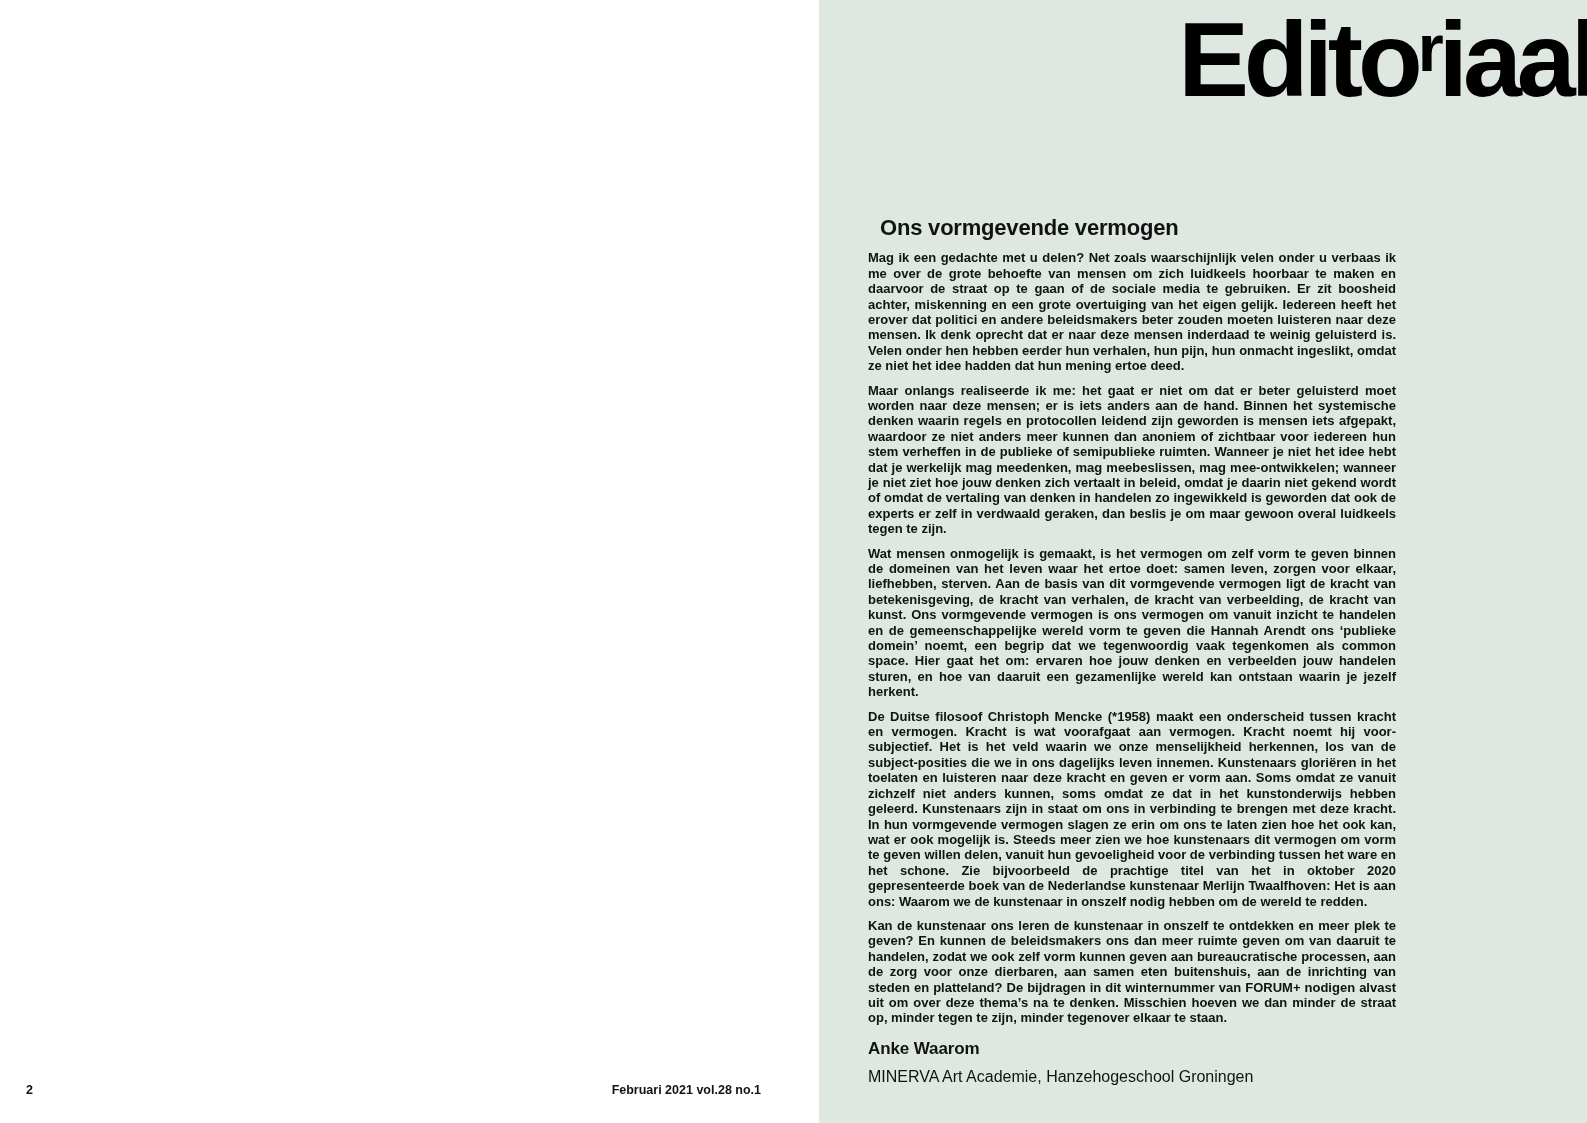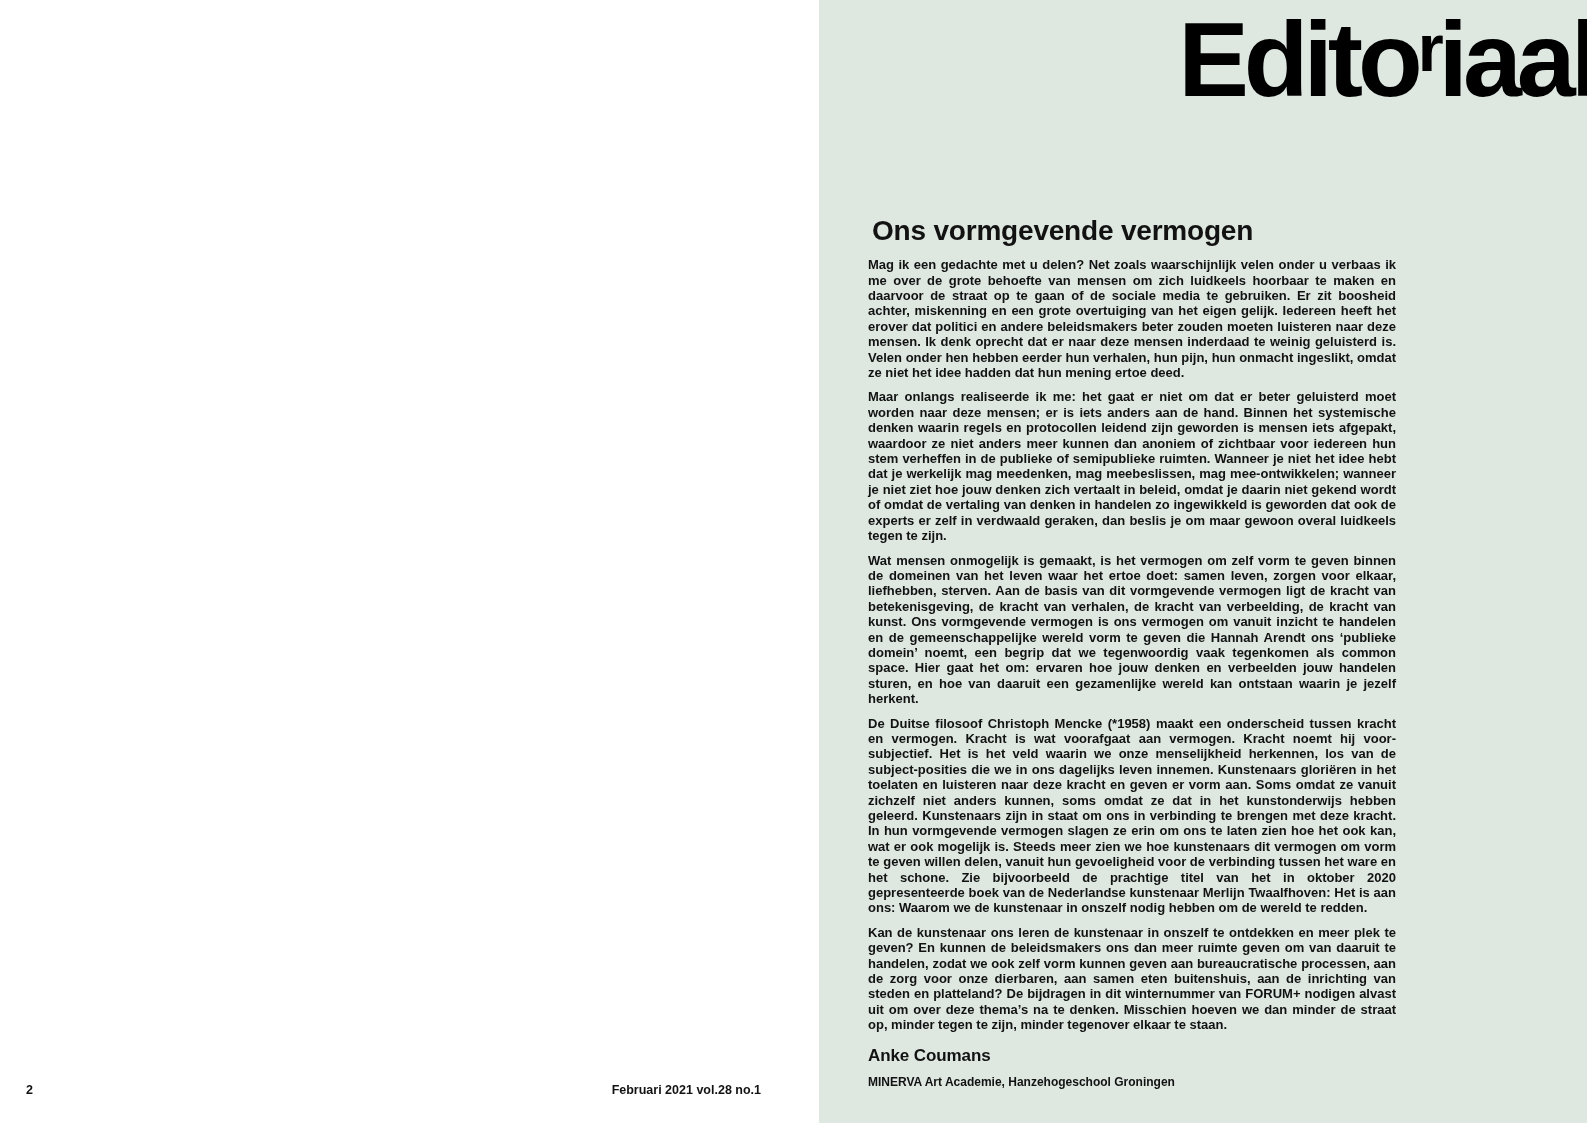--- a/index.html
+++ b/index.html
@@ -24,31 +24,31 @@
     position:absolute;top:2px;right:24px;margin:0;
     font-size:106px;line-height:1.08;font-weight:700;
     letter-spacing:-0.048em;color:var(--masthead);white-space:nowrap;
   }
   .masthead .raised{
     display:inline-block;font-size:0.63em;position:relative;top:-0.38em;
   }
 
   .content{position:absolute;left:49px;top:0;width:528px;}
   .article-title{
-    margin:215px 0 10px 4px;
-    font-size:28px;font-weight:700;letter-spacing:-0.2px;line-height:1.15;
+    margin:215px 0 10px 12px;
+    font-size:22px;font-weight:700;letter-spacing:-0.2px;line-height:1.15;
   }
   .body-par{
     margin:0 0 9px 0;
     font-size:13px;font-weight:600;line-height:15.4px;
     text-align:justify;text-justify:inter-word;hyphens:auto;
   }
   .body-par .it{}
   .author{margin:13px 0 0 0;font-size:17px;font-weight:700;letter-spacing:-0.1px;}
-  .affiliation{margin:9px 0 0 0;font-size:12px;font-weight:700;}
+  .affiliation{margin:9px 0 0 0;font-size:16px;font-weight:400;}
 
   .folio{position:absolute;bottom:26px;left:26px;font-size:12.5px;font-weight:700;}
   .issue{position:absolute;bottom:26px;right:26px;font-size:12.5px;font-weight:700;}
 </style>
 </head>
 <body>
 
 <div class="spread">
 
   <div class="page-left">
@@ -67,18 +67,18 @@
       <p class="body-par"><span>Mag ik een gedachte met u delen? Net zoals waarschijnlijk velen onder u verbaas ik me over de grote behoefte van mensen om zich luidkeels hoorbaar te maken en daarvoor de straat op te gaan of de sociale media te gebruiken. Er zit boosheid achter, miskenning en een grote overtuiging van het eigen gelijk. Iedereen heeft het erover dat politici en andere beleidsmakers beter zouden moeten luisteren naar deze mensen. Ik denk oprecht dat er naar deze mensen inderdaad te weinig geluisterd is. Velen onder hen hebben eerder hun verhalen, hun pijn, hun onmacht ingeslikt, omdat ze niet het idee hadden dat hun mening ertoe deed.</span></p>
 
       <p class="body-par"><span>Maar onlangs realiseerde ik me: het gaat er niet om dat er </span><span class="it">beter geluisterd</span><span> moet worden naar deze mensen; er is iets anders aan de hand. Binnen het systemische denken waarin regels en protocollen leidend zijn geworden is mensen iets afgepakt, waardoor ze niet anders meer kunnen dan anoniem of zichtbaar voor iedereen hun stem verheffen in de publieke of semipublieke ruimten. Wanneer je niet het idee hebt dat je werkelijk mag meedenken, mag meebeslissen, mag mee-ontwikkelen; wanneer je niet ziet hoe jouw denken zich vertaalt in beleid, omdat je daarin niet gekend wordt of omdat de vertaling van denken in handelen zo ingewikkeld is geworden dat ook de experts er zelf in verdwaald geraken, dan beslis je om maar gewoon overal luidkeels tegen te zijn.</span></p>
 
       <p class="body-par"><span>Wat mensen onmogelijk is gemaakt, is het vermogen om zelf vorm te geven binnen de domeinen van het leven waar het ertoe doet: samen leven, zorgen voor elkaar, liefhebben, sterven. Aan de basis van dit vormgevende vermogen ligt de kracht van betekenisgeving, de kracht van verhalen, de kracht van verbeelding, de kracht van kunst. Ons vormgevende vermogen is ons vermogen om vanuit inzicht te handelen en de gemeenschappelijke wereld vorm te geven die Hannah Arendt ons ‘publieke domein’ noemt, een begrip dat we tegenwoordig vaak tegenkomen als </span><span class="it">common space</span><span>. Hier gaat het om: ervaren hoe jouw denken en verbeelden jouw handelen sturen, en hoe van daaruit een gezamenlijke wereld kan ontstaan waarin je jezelf herkent.</span></p>
 
       <p class="body-par"><span>De Duitse filosoof Christoph Mencke (*1958) maakt een onderscheid tussen kracht en vermogen. Kracht is wat voorafgaat aan vermogen. Kracht noemt hij voor-subjectief. Het is het veld waarin we onze menselijkheid herkennen, los van de subject-posities die we in ons dagelijks leven innemen. Kunstenaars gloriëren in het toelaten en luisteren naar deze kracht en geven er vorm aan. Soms omdat ze vanuit zichzelf niet anders kunnen, soms omdat ze dat in het kunstonderwijs hebben geleerd. Kunstenaars zijn in staat om ons in verbinding te brengen met deze kracht. In hun vormgevende vermogen slagen ze erin om ons te laten zien hoe het ook kan, wat er ook mogelijk is. Steeds meer zien we hoe kunstenaars dit vermogen om vorm te geven willen delen, vanuit hun gevoeligheid voor de verbinding tussen het ware en het schone. Zie bijvoorbeeld de prachtige titel van het in oktober 2020 gepresenteerde boek van de Nederlandse kunstenaar Merlijn Twaalfhoven: </span><span class="it">Het is aan ons: Waarom we de kunstenaar in onszelf nodig hebben om de wereld te redden.</span></p>
 
       <p class="body-par"><span>Kan de kunstenaar ons leren de kunstenaar in onszelf te ontdekken en meer plek te geven? En kunnen de beleidsmakers ons dan meer ruimte geven om van daaruit te handelen, zodat we ook zelf vorm kunnen geven aan bureaucratische processen, aan de zorg voor onze dierbaren, aan samen eten buitenshuis, aan de inrichting van steden en platteland? De bijdragen in dit winternummer van </span><span class="it">FORUM+</span><span> nodigen alvast uit om over deze thema’s na te denken. Misschien hoeven we dan minder de straat op, minder tegen te zijn, minder tegenover elkaar te staan.</span></p>
 
-      <div class="author">Anke Coumans</div>
+      <div class="author">Anke Waarom</div>
       <div class="affiliation">MINERVA Art Academie, Hanzehogeschool Groningen</div>
 
     </div>
   </div>
 </div>
 
 </body></html>

